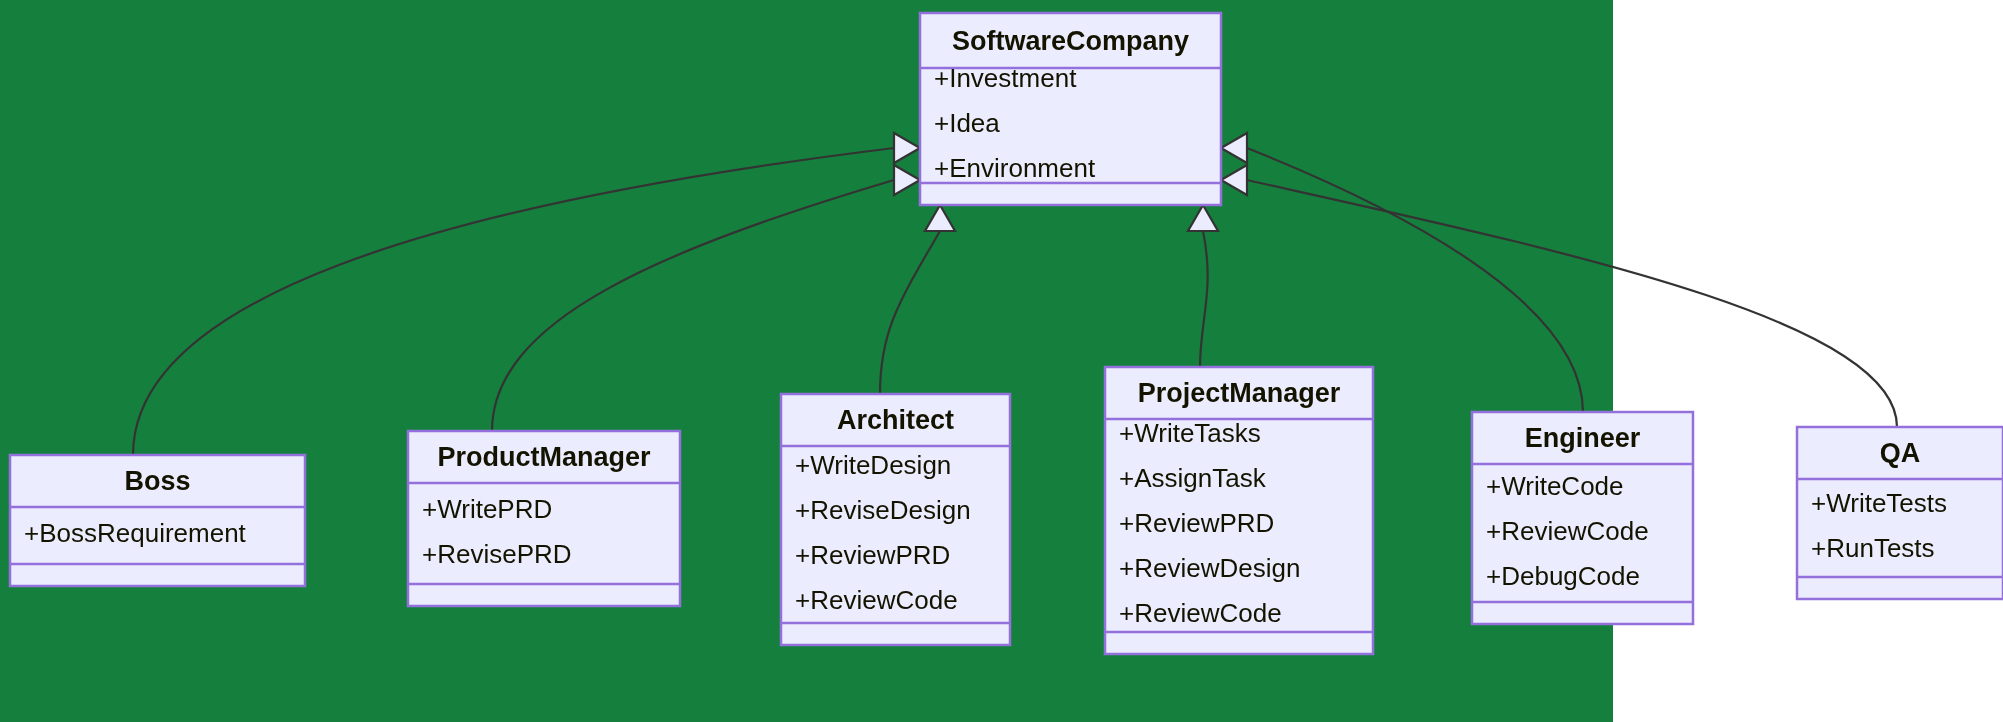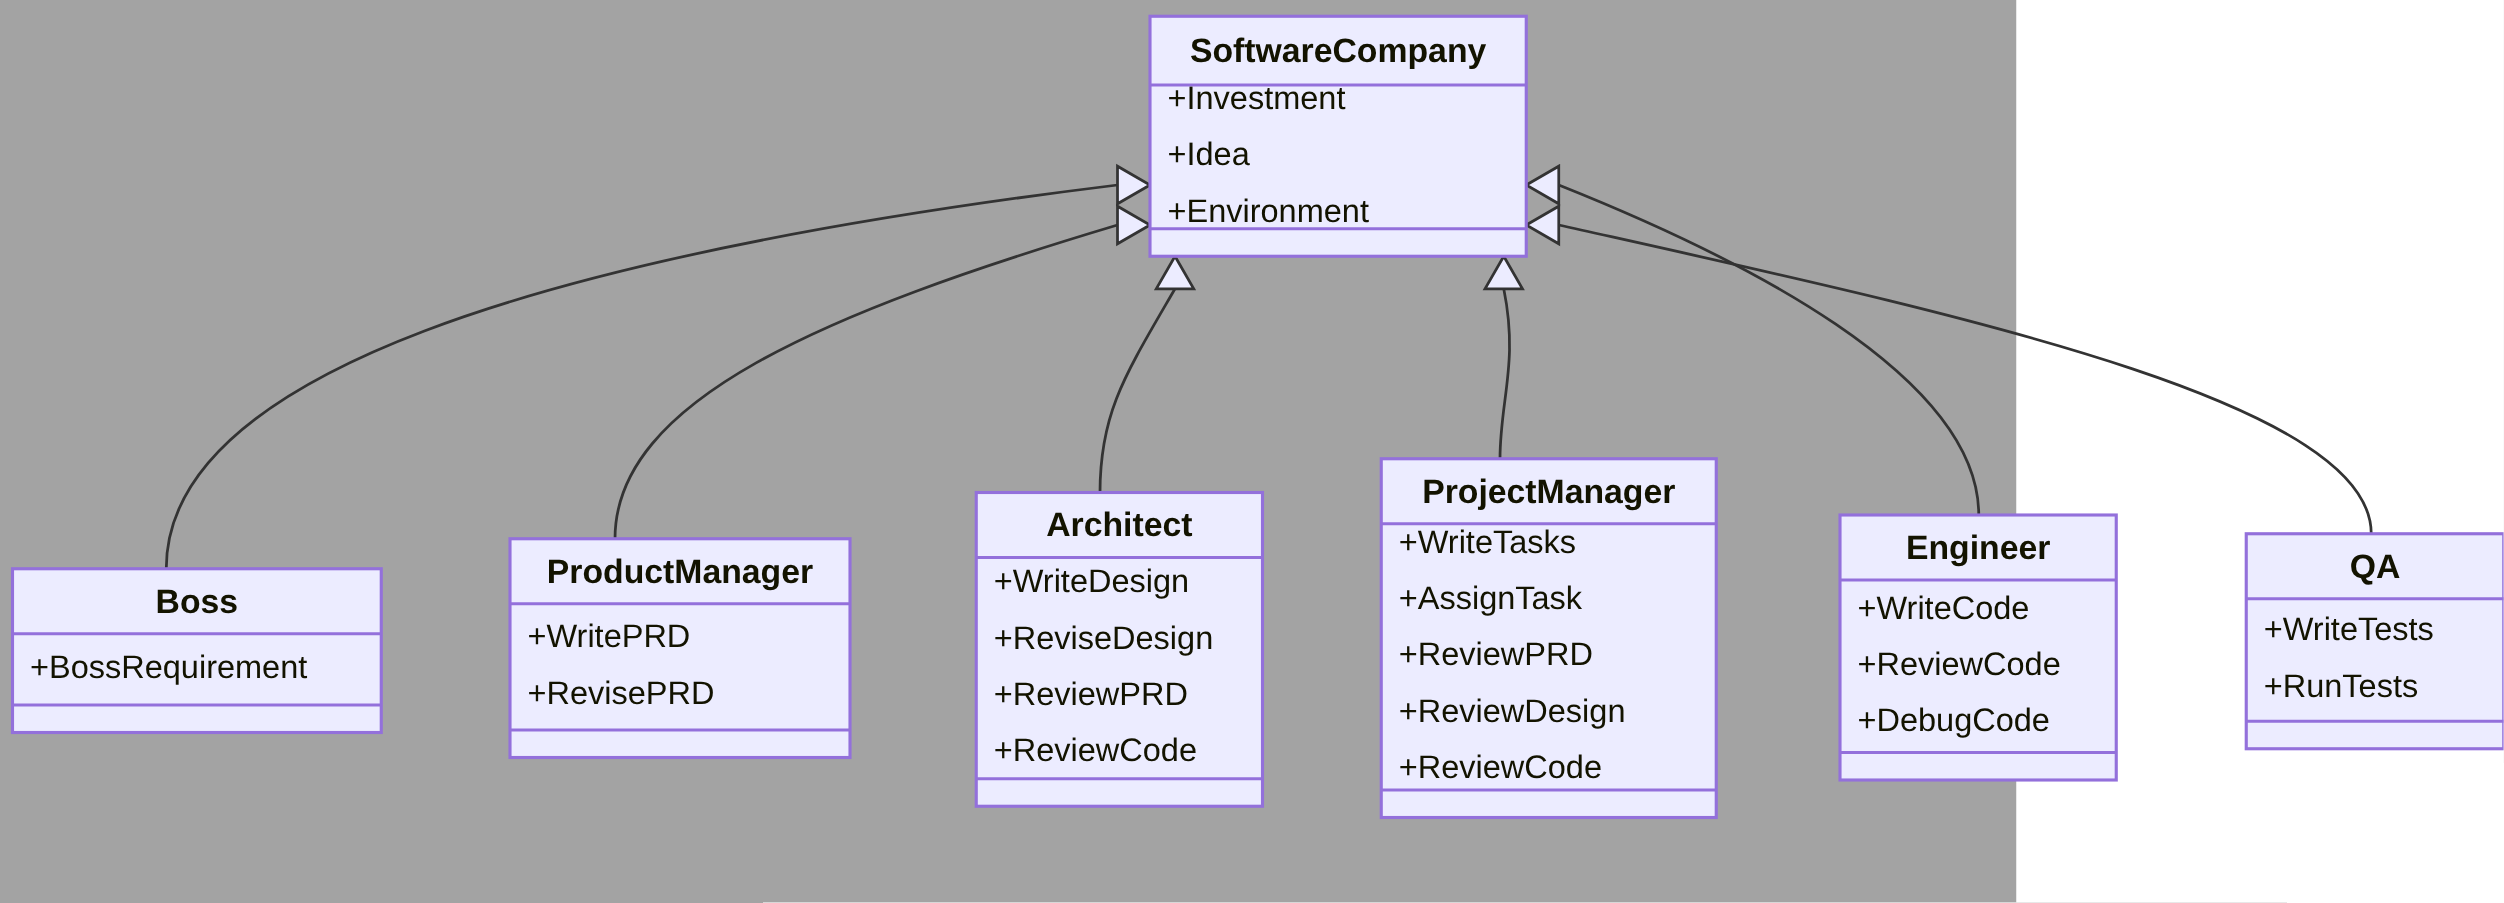--- a/index.html
+++ b/index.html
@@ -10,21 +10,21 @@
   body {
     width: 2003px;
     height: 722px;
     font-family: "Liberation Sans", sans-serif;
     overflow: hidden;
   }
   #diagram-root {
     position: relative;
     width: 1613px;
     height: 722px;
-    background: #a3a3a3;
+    background: #15803d;
   }
   svg.uml-canvas {
     display: block;
     width: 2003px;
     height: 722px;
   }
   .class-box-rect {
     fill: #ECECFF;
     stroke: #9370DB;
     stroke-width: 2.5;

